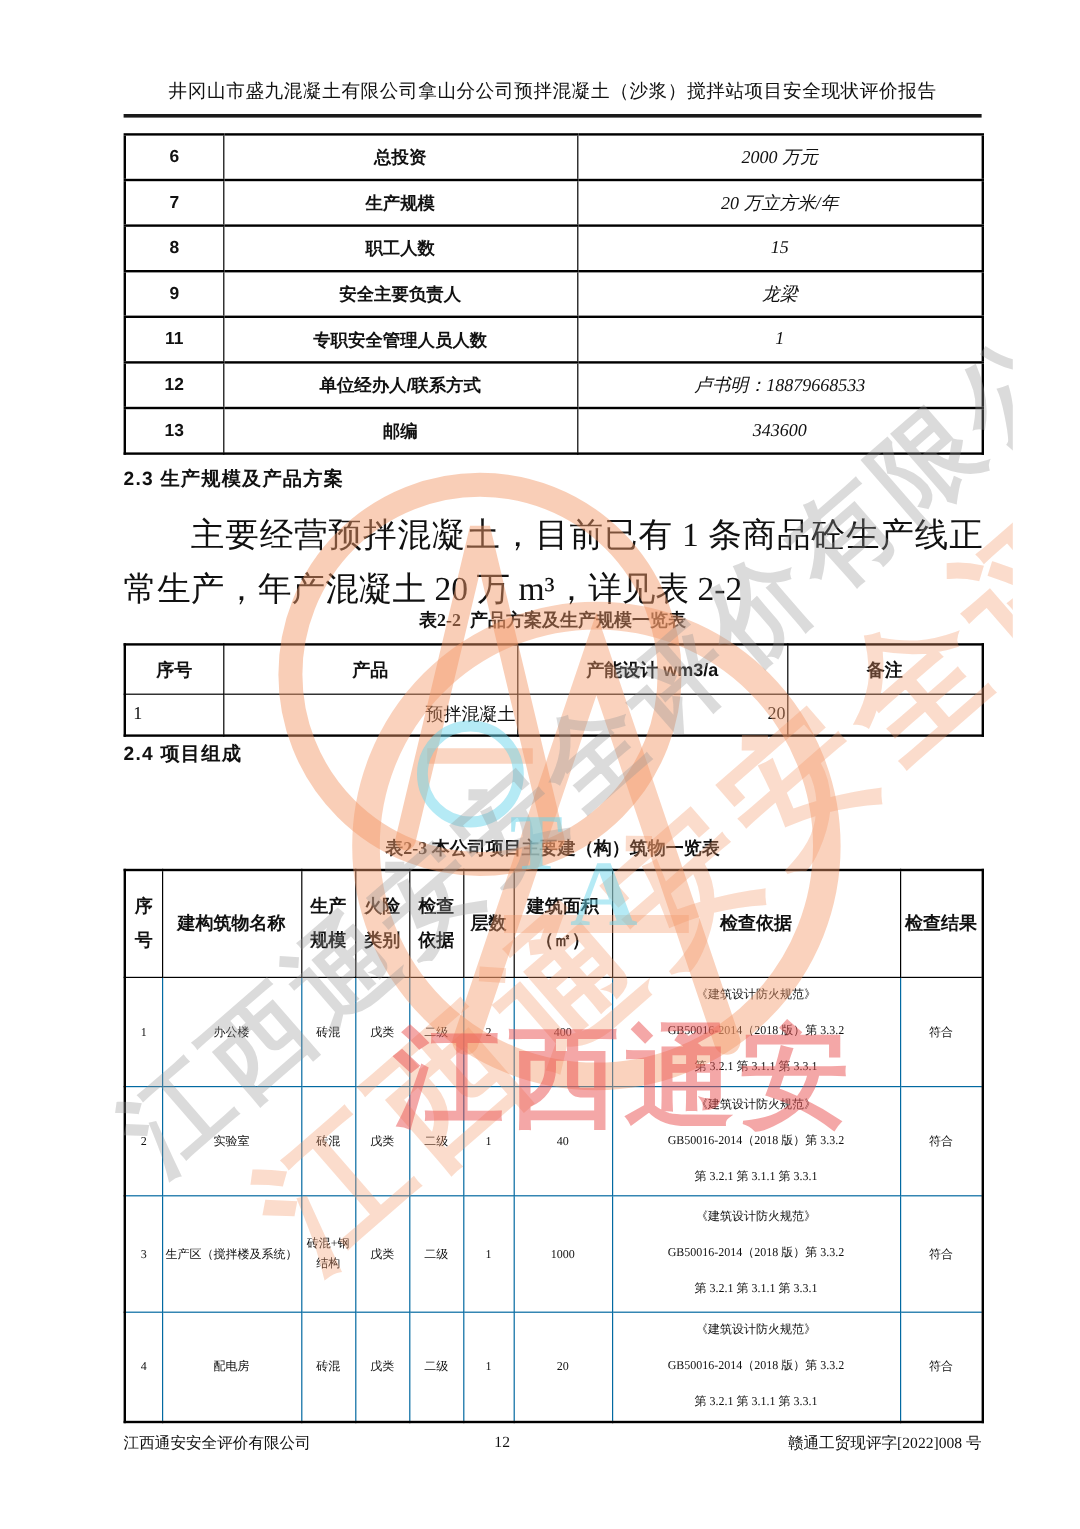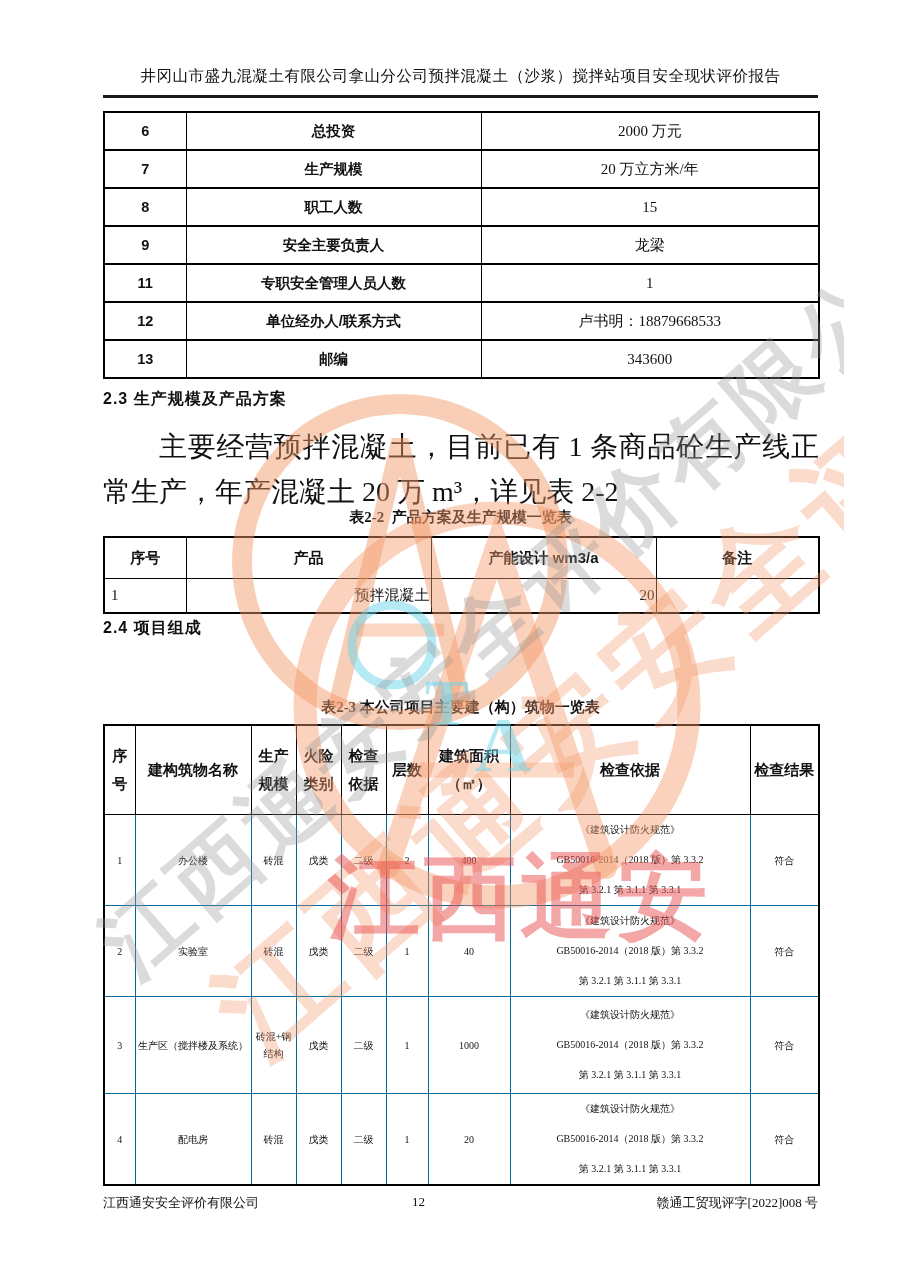--- a/index.html
+++ b/index.html
@@ -12,21 +12,21 @@
   .hdr-rule{left:103px;top:95px;width:715px;height:3px;background:#1a1a1a;}
 
   
   table{border-collapse:collapse;table-layout:fixed;}
   td,th{vertical-align:middle;overflow:hidden;}
 
   
   .t1{left:103px;top:111px;width:715px;border:2px solid #000;}
   .t1 td{border-left:1px solid #000;border-top:2px solid #000;height:34px;font-size:15px;text-align:center;}
   .t1 td.lbl,.t1 td.no{font-weight:bold;font-family:"Liberation Sans",sans-serif;font-size:14.5px;}
-  .t1 td.val{font-family:"Liberation Serif",serif;font-weight:normal;}
+  .t1 td.val{font-family:"Liberation Serif",serif;font-weight:normal;font-style:italic;}
 
   
   .h2{left:103px;font-size:16px;font-weight:bold;font-family:"Liberation Sans",sans-serif;letter-spacing:1px;}
   .para{left:103px;width:716px;font-size:28px;line-height:45px;text-align:justify;}
   .ind{text-indent:2em;}
   .caption{left:103px;width:715px;text-align:center;font-size:15px;font-weight:bold;
            font-family:Liberation Serif, serif;white-space:pre-wrap;}
 
   
   .t2{left:103px;top:536px;width:715px;border:2px solid #000;}

